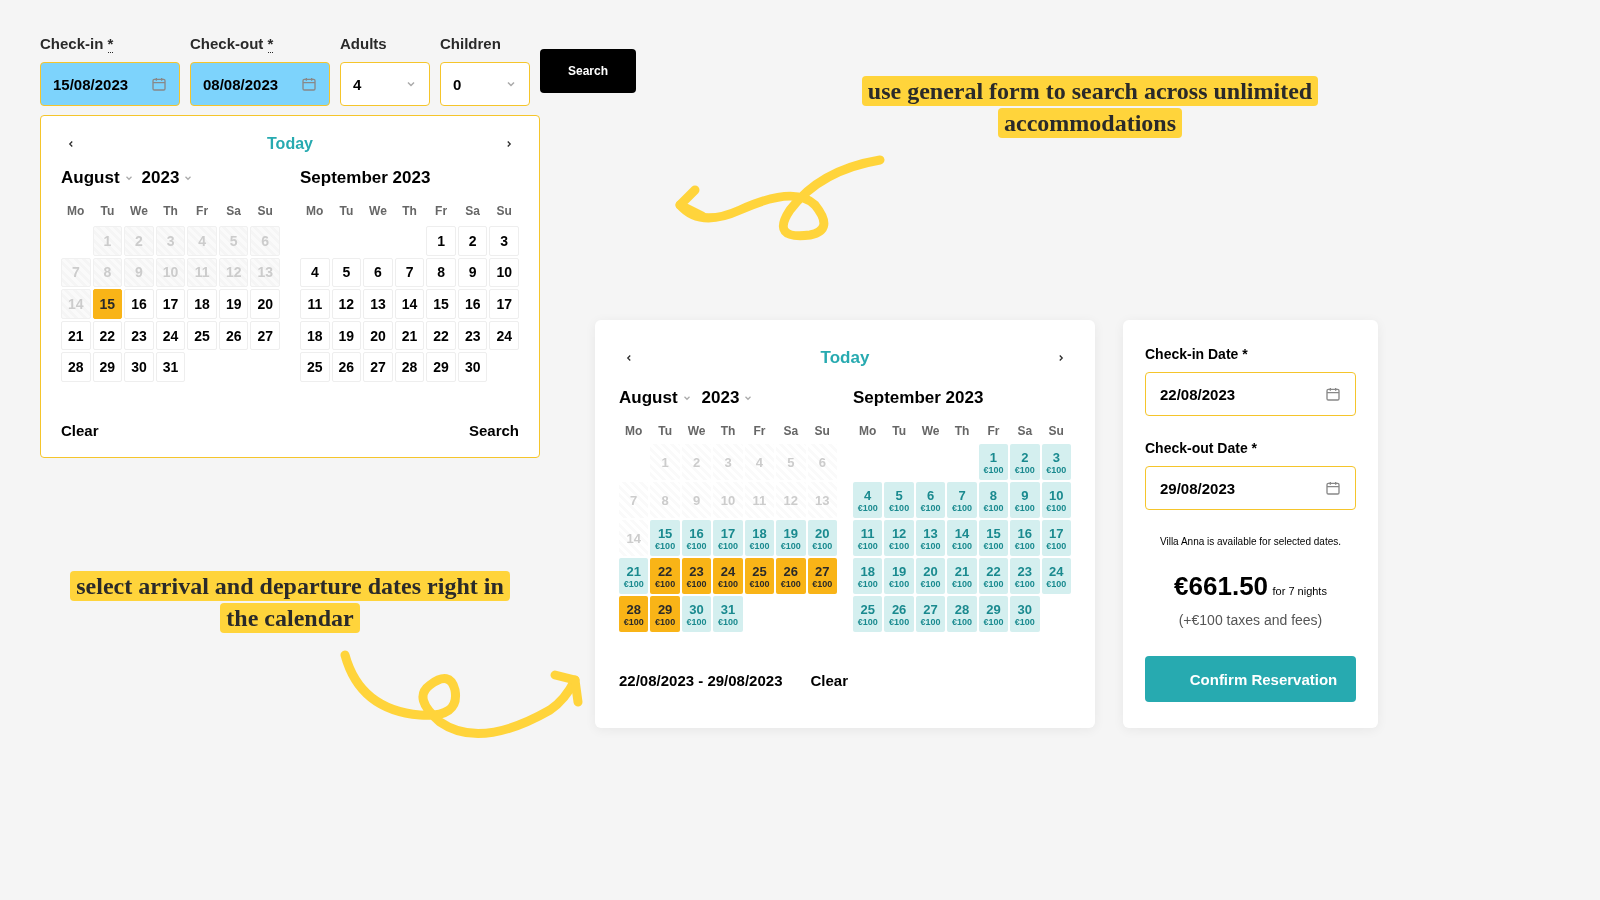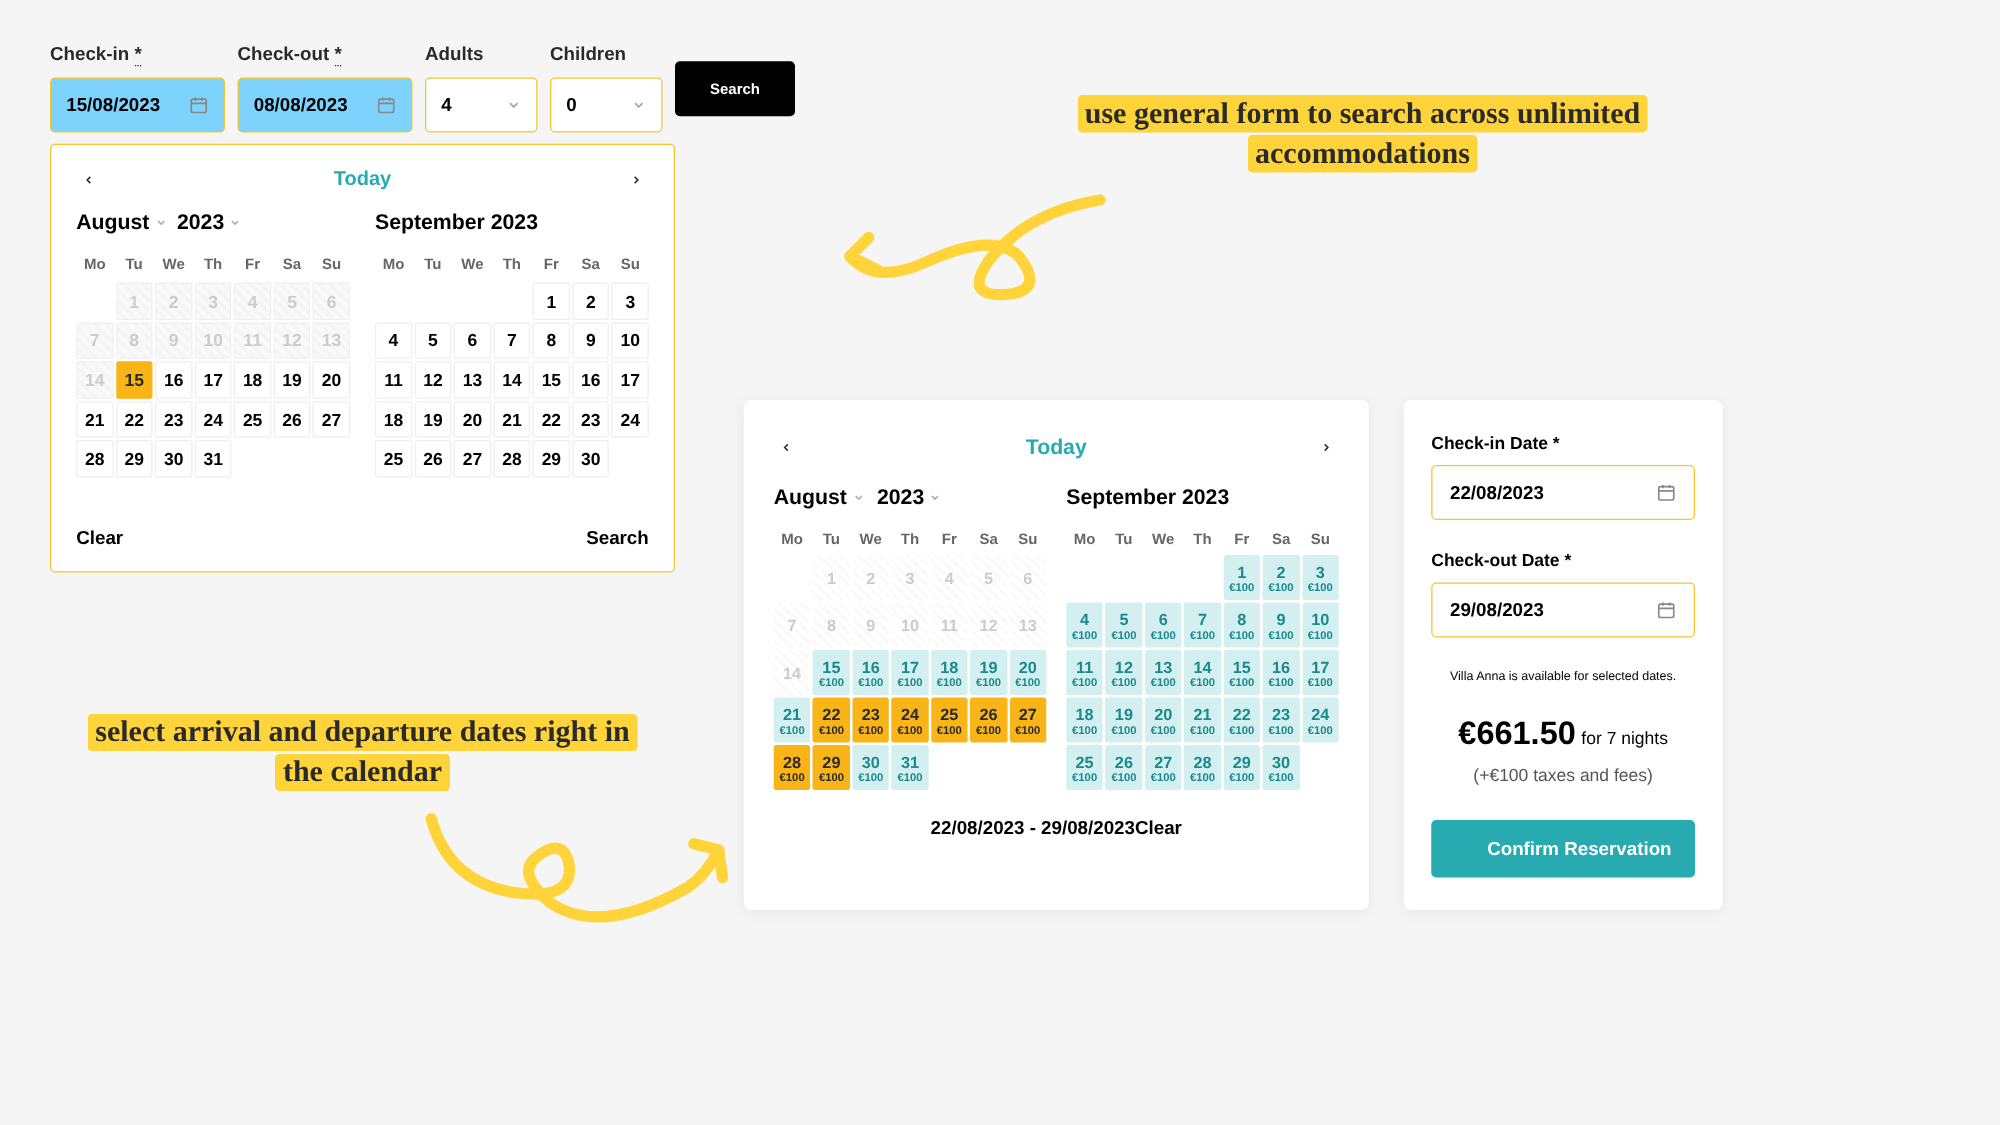--- a/index.html
+++ b/index.html
@@ -57,32 +57,32 @@
 .days-grid2 { display: grid; grid-template-columns: repeat(7, 1fr); gap: 2px; }
 .pday { height: 36px; border-radius: 2px; display: flex; flex-direction: column; align-items: center; justify-content: center; font-size: 12px; font-weight: 700; cursor: pointer; }
 .pday .dn { font-size: 13px; }
 .pday .pr { font-size: 9px; font-weight: 600; }
 .pday.empty { background: transparent; }
 .pday.past { color: #ccc; cursor: default; background-image: repeating-linear-gradient(45deg, transparent, transparent 3px, rgba(0,0,0,0.02) 3px, rgba(0,0,0,0.02) 6px); }
 .pday.avail { background: #d4efef; color: #1a8a8f; }
 .pday.avail .pr { color: #1a8a8f; }
 .pday.range { background: #f9b417; color: #2a2a2a; }
 .pday.range .pr { color: #2a2a2a; }
-.cal-footer2 { display: flex; justify-content: center; margin-top: 22px; font-size: 15px; font-weight: 700; }
+.cal-footer2 { display: flex; justify-content: flex-start; margin-top: 40px; font-size: 15px; font-weight: 700; gap: 28px; }
 .cal-footer2 .range-text { font-weight: 700; }
 .cal-footer2 .clear { cursor: pointer; }
 
 
 .sidebar { width: 255px; background: #fff; border-radius: 6px; padding: 26px 22px; box-shadow: 0 2px 12px rgba(0,0,0,0.06); }
 .side-label { font-size: 14px; font-weight: 600; margin-bottom: 10px; }
 .side-input { width: 100%; height: 44px; border: 1.5px solid #f5c52b; border-radius: 4px; display: flex; align-items: center; justify-content: space-between; padding: 0 14px; font-size: 15px; font-weight: 600; margin-bottom: 24px; }
 .avail-text { font-size: 10px; text-align: center; margin-bottom: 22px; line-height: 1.5; }
 .price-line { text-align: center; margin-bottom: 10px; }
 .price-line .big { font-size: 26px; font-weight: 800; }
-.price-line .small { font-size: 14px; }
+.price-line .small { font-size: 11px; }
 .tax-line { text-align: center; font-size: 14px; color: #555; margin-bottom: 28px; }
 .confirm-btn { width: 100%; height: 46px; background: #27aab0; color: #fff; border: none; border-radius: 4px; font-size: 15px; font-weight: 700; cursor: pointer; padding-left: 26px; }
 </style>
 </head>
 <body>
 
 <div class="search-form">
   <div class="field-group">
     <div class="field-label"><span>Check-in</span> <span class="req">*</span></div>
     <div class="date-input">

